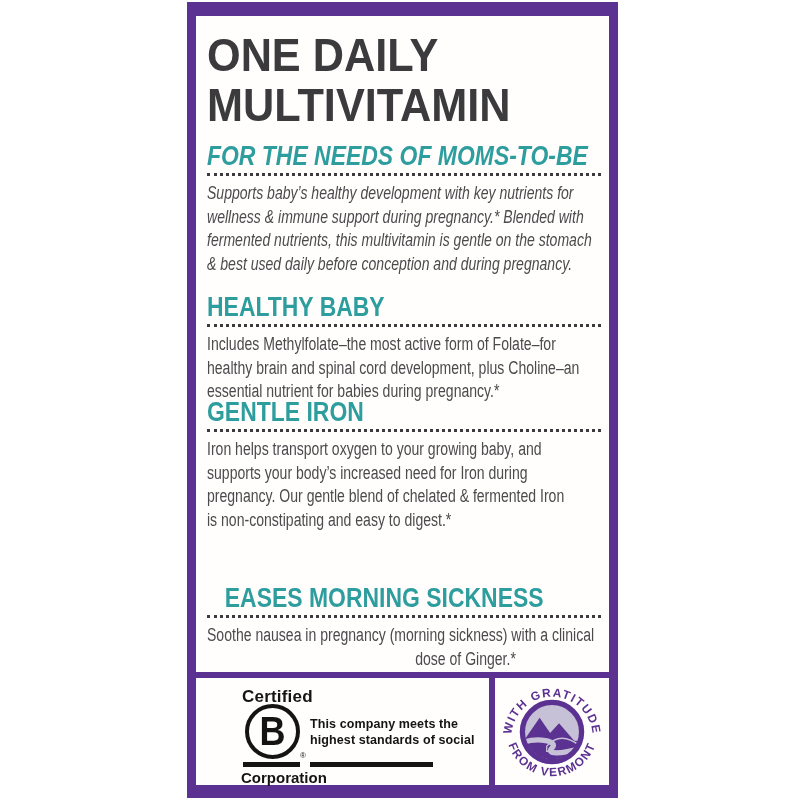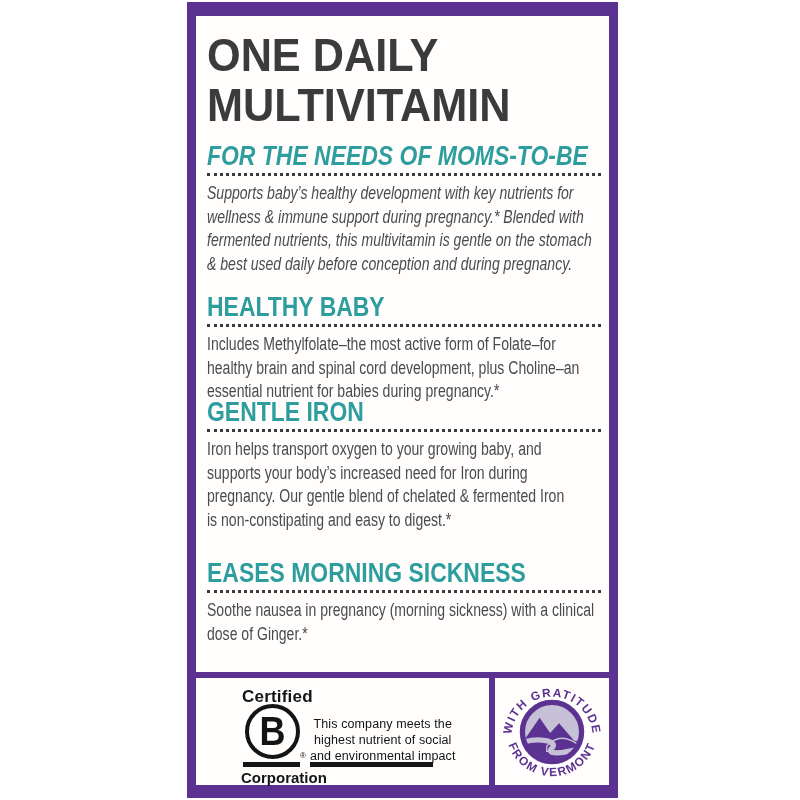--- a/index.html
+++ b/index.html
@@ -37,40 +37,40 @@
   }
   .bodytxt {
     margin-top:6px; transform:scaleX(0.78); transform-origin:0 0;
     color:#4b4b4d; font-size:18px; line-height:23.5px;
   }
   .ln { white-space:nowrap; }
 
   .s0 { top:126px;font-style:italic; }
   .s1 { top:277px; }
   .s2 { top:382px; }
-  .s3 { top:543px; }
+  .s3 { top:568px;text-align:right; }
 
   
   .sep { position:absolute; left:-9px; top:656px; width:431px; height:6px; background:#5b3191; }
   .bottomrow { position:absolute; left:0; top:662px; width:413px; height:107px; }
   .vdivider { position:absolute; left:293px; top:0; width:6px; height:107px; background:#5b3191; }
 
   
-  .bcorp { position:absolute; left:0; top:0; width:293px; height:107px; color:#141414;text-align:center; }
+  .bcorp { position:absolute; left:0; top:0; width:293px; height:107px; color:#141414; }
   .cert { position:absolute; left:46px; top:9px; font-size:17px; font-weight:bold; letter-spacing:0.2px; }
   .bcircle {
     position:absolute; left:49px; top:26px; width:55px; height:55px;
     border:4.5px solid #141414; border-radius:50%;
     display:flex; align-items:center; justify-content:center;
   }
   .bletter { font-size:40px; font-weight:bold; line-height:1; transform:scaleX(0.9); padding-bottom:2px; }
   .reg { position:absolute; left:104px; top:73px; font-size:8px; }
   .shortline { position:absolute; left:47px; top:84px; width:57px; height:4.5px; background:#141414; }
   .corp { position:absolute; left:45px; top:91px; font-size:15px; font-weight:bold; }
-  .tagline { position:absolute; left:114px; top:38px; font-size:12.5px; font-weight:normal; line-height:16px; letter-spacing:0.1px; }
+  .tagline { position:absolute; left:114px; top:38px; font-size:12.5px; font-weight:bold; line-height:16px; letter-spacing:0.1px; }
   .longline { position:absolute; left:114px; top:84px; width:123px; height:4.5px; background:#141414; }
 
   
   .vtbox { position:absolute; left:299px; top:0; width:114px; height:107px;
            display:flex; align-items:center; justify-content:center; }
   .vtbox svg { display:block; }
   .arc-text { fill:#5b3191; font-family:"Liberation Sans", sans-serif;
               font-size:13.5px; font-weight:bold; letter-spacing:1.6px; }
 </style>
 </head>
@@ -133,22 +133,21 @@
         <div class="bcorp">
           <div class="cert">Certified</div>
           <div class="bcircle">
             <span class="bletter">B</span>
           </div>
           <div class="reg">®</div>
           <div class="shortline"></div>
           <div class="corp">Corporation</div>
           <div class="tagline">
             <div>This company meets the</div>
-            <div>highest nutrient of social</div>
-            <div>and environmental impact</div>
+            <div>highest standards of social</div>
           </div>
           <div class="longline"></div>
         </div>
 
         <div class="vdivider"></div>
 
         <div class="vtbox">
           <svg width="106" height="106" viewBox="0 0 120 120">
             <defs>
               <path id="arcTop" d="M 14,66 A 46,46 0 1 1 106,66" fill="none"></path>

